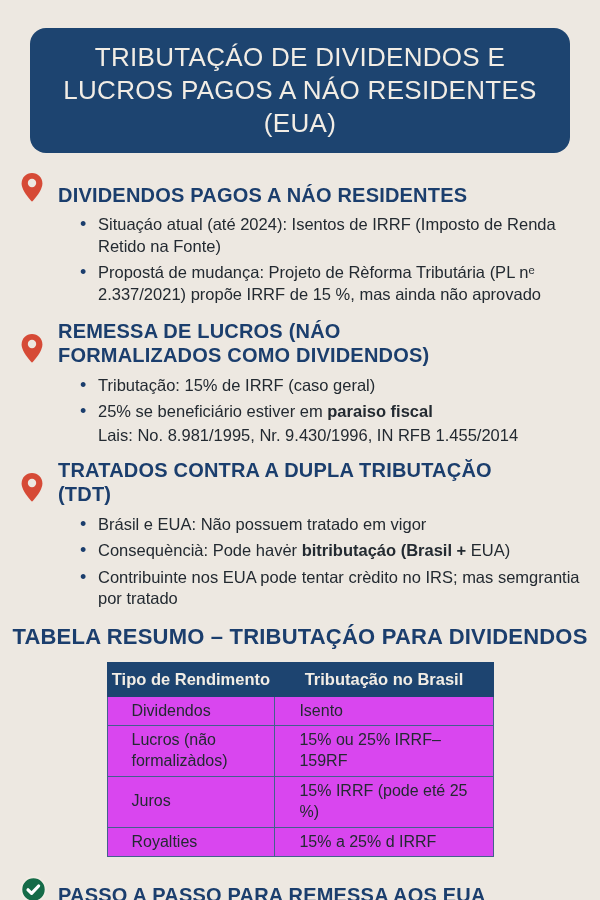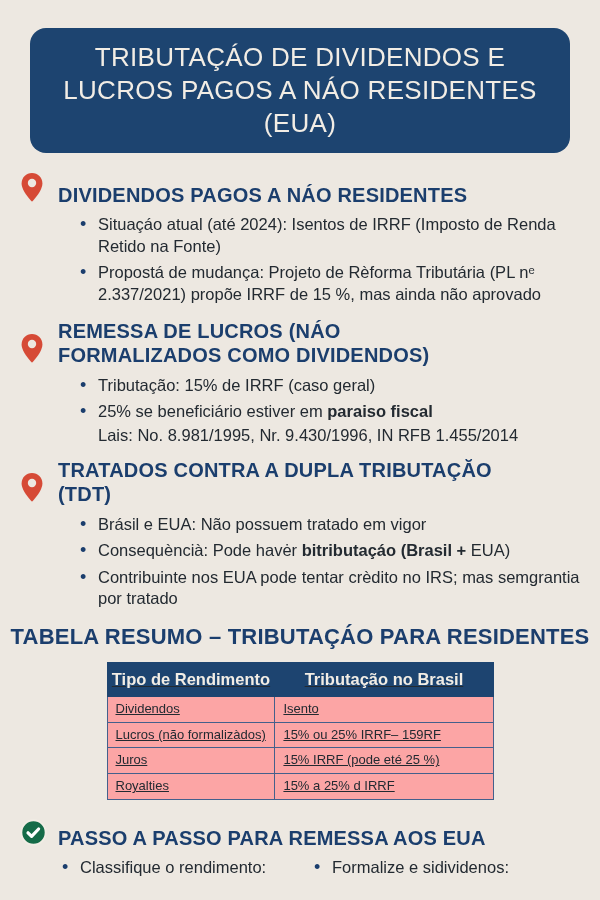--- a/index.html
+++ b/index.html
@@ -51,30 +51,30 @@
   }
   .bullet-note{padding-left:20px;font-size:16.5px;line-height:1.3;margin-top:2px;}
   b{font-weight:700;}
   
   .table-title{
     text-align:center;margin-top:14px;
     font-size:22px;font-weight:700;color:#1B3E6D;letter-spacing:.2px;
   }
   table.summary{
     width:387px;margin:12px auto 0 auto;
-    border-collapse:collapse;table-layout:fixed;text-decoration:underline;
+    border-collapse:collapse;table-layout:fixed;
   }
   table.summary th{
     background:#1D4470;color:#F2EDE5;
     font-size:16.5px;font-weight:700;
     padding:7px 4px;border:1.5px solid #1D4470;
   }
   table.summary td{
-    border:1.5px solid #44608C;background:#fca5a5;
-    font-size:13px;padding:4px 8px;line-height:1.3;
+    border:1.5px solid #44608C;background:#d946ef;
+    font-size:16px;padding:4px 24px;line-height:1.3;
   }
   .col1{width:43.5%;}
   .cell-left{text-align:left;}
   .cell-center{text-align:left;}
   
   .steps{display:flex;margin:7px 0 0 40px;}
   .steps-col{font-size:16.5px;line-height:1.3;}
   .steps-left{width:252px;}
   .steps-right{flex:1;}
   .step-first{position:relative;padding-left:20px;}
@@ -149,21 +149,21 @@
     </div>
     <div class="bullet">
       <span>Consequèncià: Pode havėr </span><b>bitributaçáo (Brasil + </b><span>EUA)</span>
     </div>
     <div class="bullet">
       <span>Contribuinte nos EUA pode tentar crèdito no IRS; mas semgrantia por tratado</span><b></b><span></span>
     </div>
   </div>
 </div>
 
-<div class="table-title">TABELA RESUMO – TRIBUTAÇÁO PARA RESIDENTES</div>
+<div class="table-title">TABELA RESUMO – TRIBUTAÇÁO PARA DIVIDENDOS</div>
 <table class="summary">
   <colgroup>
       <col class="col1">
       <col>
     </colgroup>
   <thead>
     <tr>
       <th>Tipo de Rendimento</th>
       <th>Tributação no Brasil</th>
     </tr>

